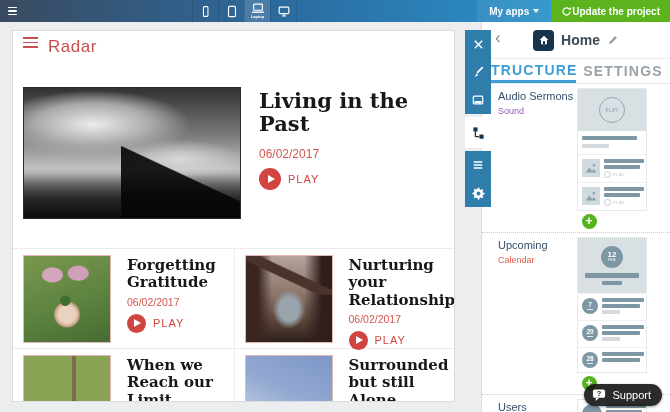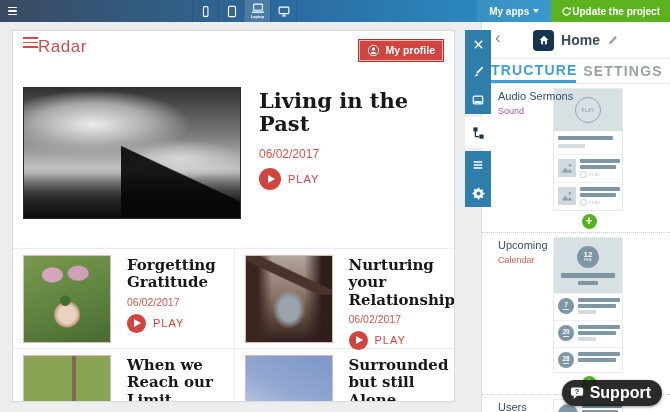--- a/index.html
+++ b/index.html
@@ -23,21 +23,21 @@
   .device.active{background:rgba(255,255,255,.14);}
   .device .dlabel{font-size:4px;color:#fff;line-height:4px;margin-top:1px;font-weight:bold;}
   .tb-right{position:absolute;right:0;top:0;height:22px;display:flex;align-items:stretch;}
   .myapps{display:flex;align-items:center;gap:4px;padding:0 12px;color:#fff;font-size:10px;font-weight:bold;background:rgba(255,255,255,.07);cursor:pointer;}
   .caret{width:0;height:0;border-left:3px solid transparent;border-right:3px solid transparent;border-top:4px solid #fff;}
   .update-btn{display:flex;align-items:center;padding:0 10px;background:#5cb31d;color:#fff;font-size:10px;font-weight:bold;cursor:pointer;}
   
   .preview-bg{position:absolute;left:0;top:22px;width:481px;height:390px;background:#ebedee;}
   .app-card{position:absolute;left:12px;top:30px;width:443px;height:372px;background:#fff;border:1px solid #d9dcdf;box-sizing:border-box;overflow:hidden;z-index:2;}
   .app-header{height:32px;display:flex;align-items:center;justify-content:space-between;padding:0 10px;}
-  .app-header-left{display:flex;}
+  .app-header-left{display:flex;gap:10px;}
   .red-burger{display:flex;flex-direction:column;gap:3px;cursor:pointer;}
   .red-burger i{display:block;width:15px;height:1.5px;background:#c94f4e;}
   .app-title{font-size:17px;font-weight:300;color:#c94f4e;letter-spacing:.5px;}
   .profile-btn{
     display:flex;align-items:center;gap:5px;background:#d0453f;color:#fff;
     border:1px solid #a93531;box-shadow:inset 0 0 0 1px rgba(255,255,255,.6);
     font-size:10.5px;font-weight:bold;padding:4px 8px;cursor:pointer;margin-top:6px;
   }
   .sec-hero{height:185px;box-sizing:border-box;padding:24px 10px 0;display:flex;}
   .photo{box-sizing:border-box;flex:none;}
@@ -110,21 +110,21 @@
   .tab.active{color:#3f9ed6;border-bottom:3px solid #3f9ed6;}
   .panel-body{height:330px;overflow:hidden;}
   .section{position:relative;padding:4px 0 3px;border-bottom:1px dotted #c8ced2;}
   .section:last-child{border-bottom:none;}
   .sec-label{position:absolute;left:16px;top:6px;}
   .sec-name{font-size:11px;color:#33506b;margin-bottom:4px;}
   .sec-type{font-size:9px;}
   .type-sound{color:#9b59b6;}
   .type-calendar{color:#e25a50;}
   .sec-right{margin-left:71px;width:72px;}
-  .widget{width:70px;background:#fff;border:1px solid #e6eaec;box-sizing:border-box;}
+  .widget{width:70px;background:#fff;border:1px solid #e6eaec;box-sizing:border-box;margin-left:24px;}
   .w-hero{background:#d9e0e4;display:flex;flex-direction:column;align-items:center;justify-content:center;}
   .w-hero.sound{height:42px;}
   .w-hero.cal{height:55px;}
   .wp-circle{width:24px;height:24px;border-radius:50%;border:1px solid #93a7b2;display:flex;align-items:center;justify-content:center;font-size:4.5px;color:#7e96a4;letter-spacing:.5px;}
   .bar{background:#7e97a5;border-radius:1px;}
   .bar.light{background:#d4dadd;}
   .w-titleblock{padding:5px 4px 6px;}
   .w-titleblock .bar{height:4px;width:92%;}
   .w-titleblock .bar.light{height:4px;width:45%;margin-top:4px;}
   .w-row{display:flex;padding:4px;border-top:1px solid #eef1f2;}
@@ -138,21 +138,21 @@
   .date-badge .d{font-size:8px;font-weight:bold;}
   .date-badge .m{font-size:3.5px;letter-spacing:.3px;}
   .w-hero.cal .bar.wide{width:78%;height:5px;margin-top:5px;}
   .w-hero.cal .bar.short{width:30%;height:4px;margin-top:3px;}
   .num-badge{width:16px;height:16px;border-radius:50%;background:#7e97a5;color:#fff;font-size:6.5px;font-weight:bold;display:flex;flex-direction:column;align-items:center;justify-content:center;flex:none;line-height:1;}
   .num-badge u{display:block;width:6px;height:1px;background:rgba(255,255,255,.8);margin-top:1px;text-decoration:none;}
   .avatar-badge{width:20px;height:20px;border-radius:50%;background:#7e97a5;flex:none;display:flex;align-items:flex-end;justify-content:center;overflow:hidden;}
   .add-btn{width:15px;height:15px;border-radius:50%;background:#53b41f;color:#fff;font-size:12px;font-weight:bold;line-height:14px;text-align:center;margin:3px auto 0;cursor:pointer;box-shadow:0 0 0 2px #fff;}
   
   .support-btn{position:absolute;right:8px;bottom:6px;z-index:30;display:flex;align-items:center;gap:5px;background:rgba(25,25,25,.92);border-radius:13px;padding:4px 11px 4px 8px;cursor:pointer;box-shadow:0 1px 3px rgba(0,0,0,.4);}
-  .support-btn span{color:#fff;font-size:16px;font-weight:bold;}
+  .support-btn span{color:#fff;font-size:11px;font-weight:normal;}
 </style>
 </head>
 <body>
 
 <div class="topbar">
   <div class="tb-burger">
       <i></i>
       <i></i>
       <i></i>
     </div>
@@ -202,28 +202,20 @@
 
 <div class="app-card">
   <div class="app-header">
     <div class="app-header-left">
       <div class="red-burger">
           <i></i>
           <i></i>
           <i></i>
         </div>
       <span class="app-title">Radar</span>
-    </div>
-    <div class="profile-btn">
-      <svg width="13" height="13" viewBox="0 0 16 16">
-          <circle cx="8" cy="8" r="6.4" fill="none" stroke="#fff" stroke-width="1.2"></circle>
-          <circle cx="8" cy="6.3" r="2.1" fill="#fff"></circle>
-          <path d="M4.4 12.2a3.8 3.8 0 0 1 7.2 0z" fill="#fff"></path>
-        </svg>
-      <span>My profile</span>
     </div>
   </div>
 
   <div class="sec-hero">
     <div class="photo hero-img"></div>
     <div class="hero-text">
       <div class="serif-title hero-title">Living in the Past</div>
       <div class="a-date">06/02/2017</div>
       <div class="play-row">
         <span class="play-circle">

